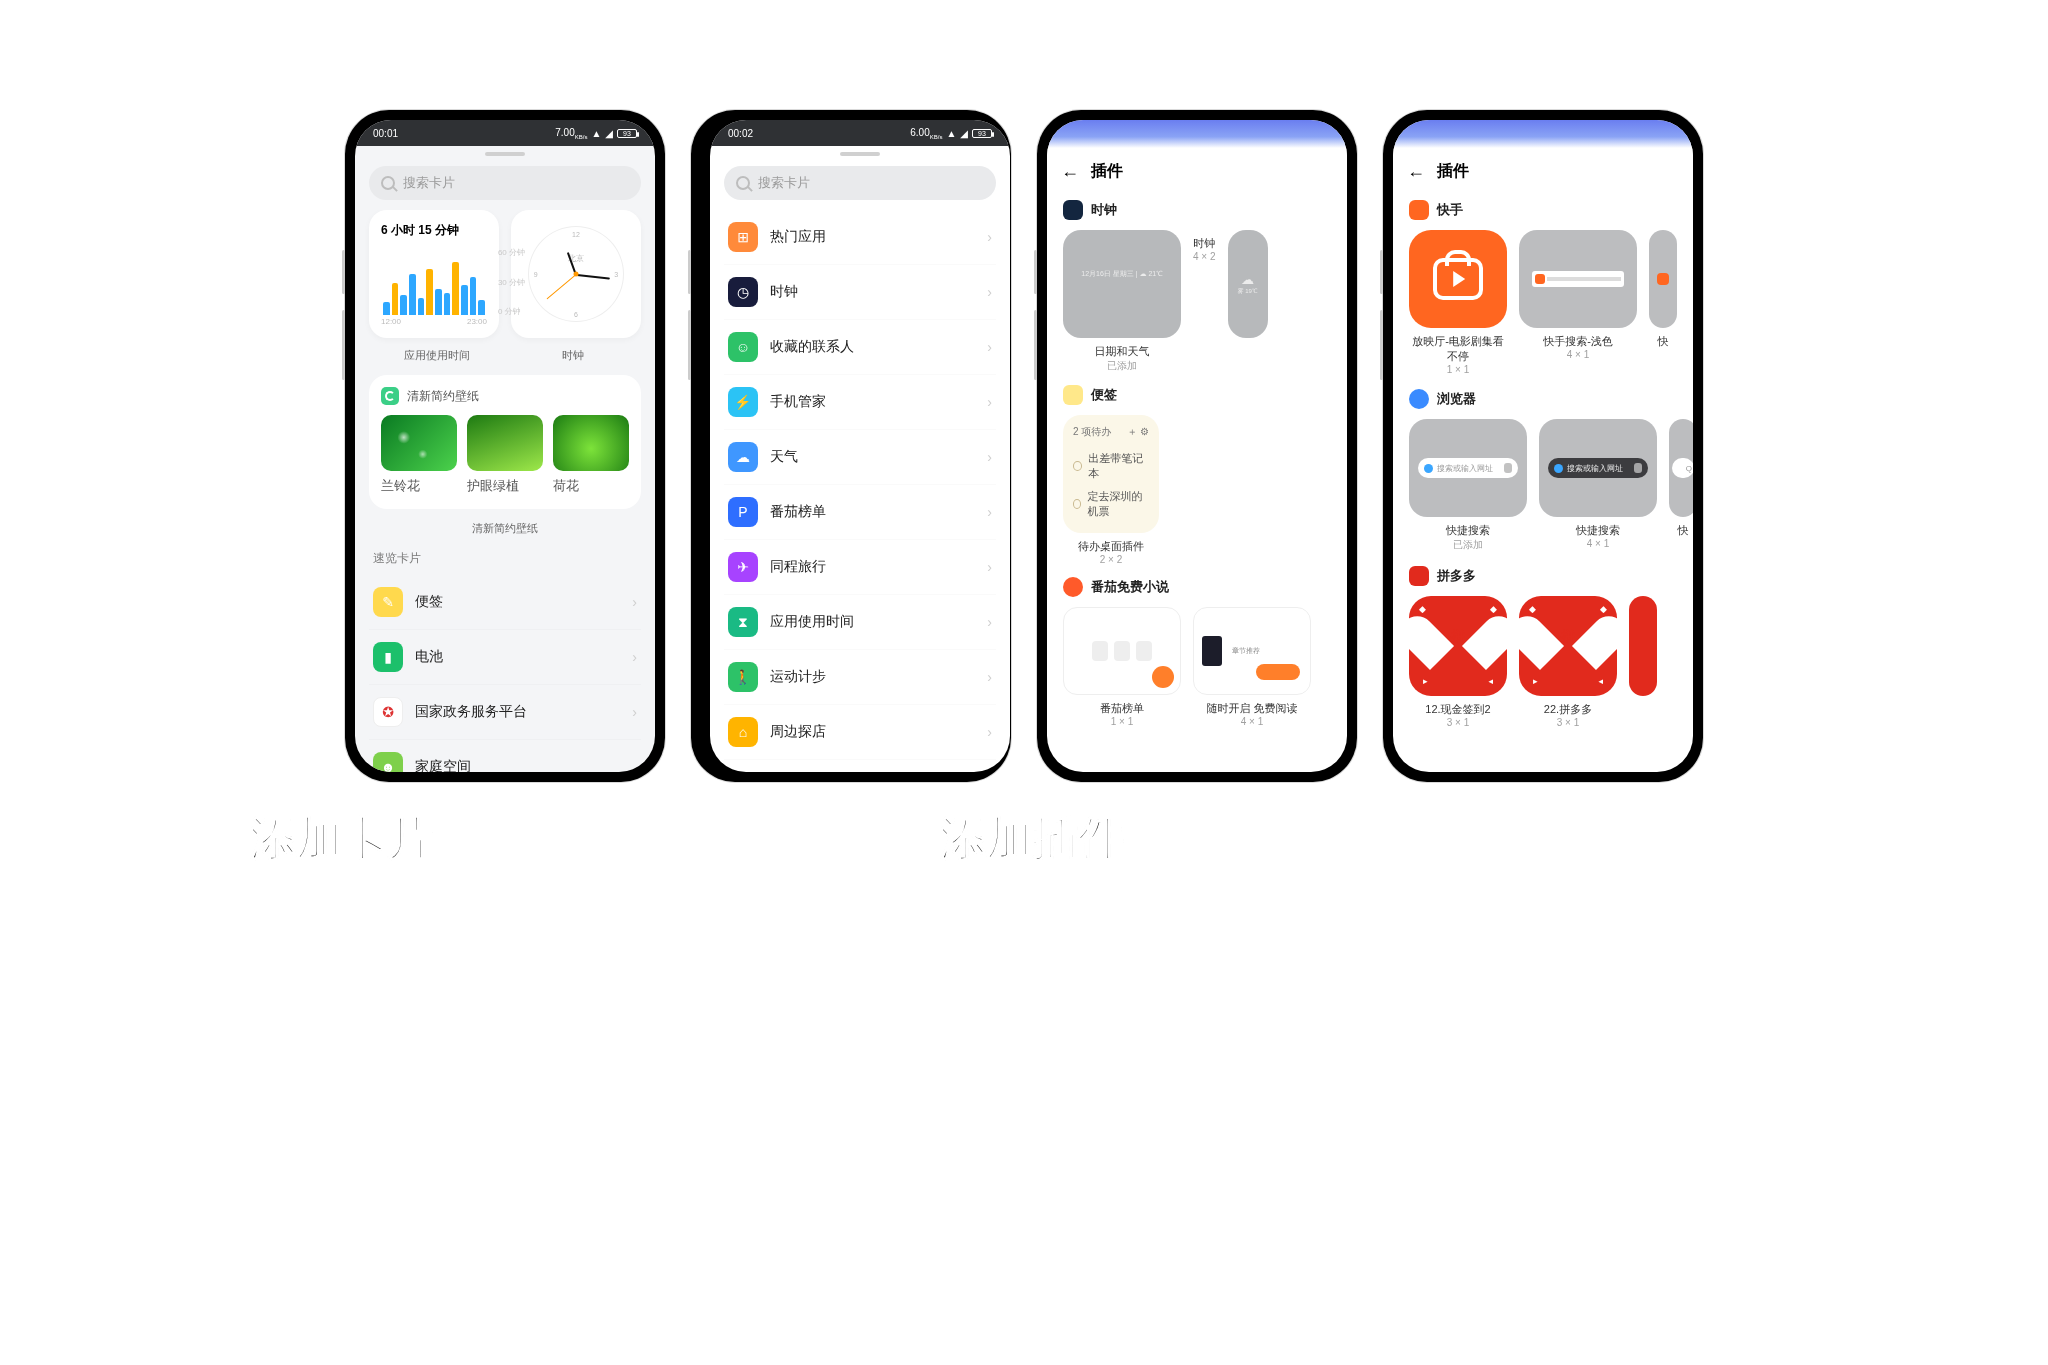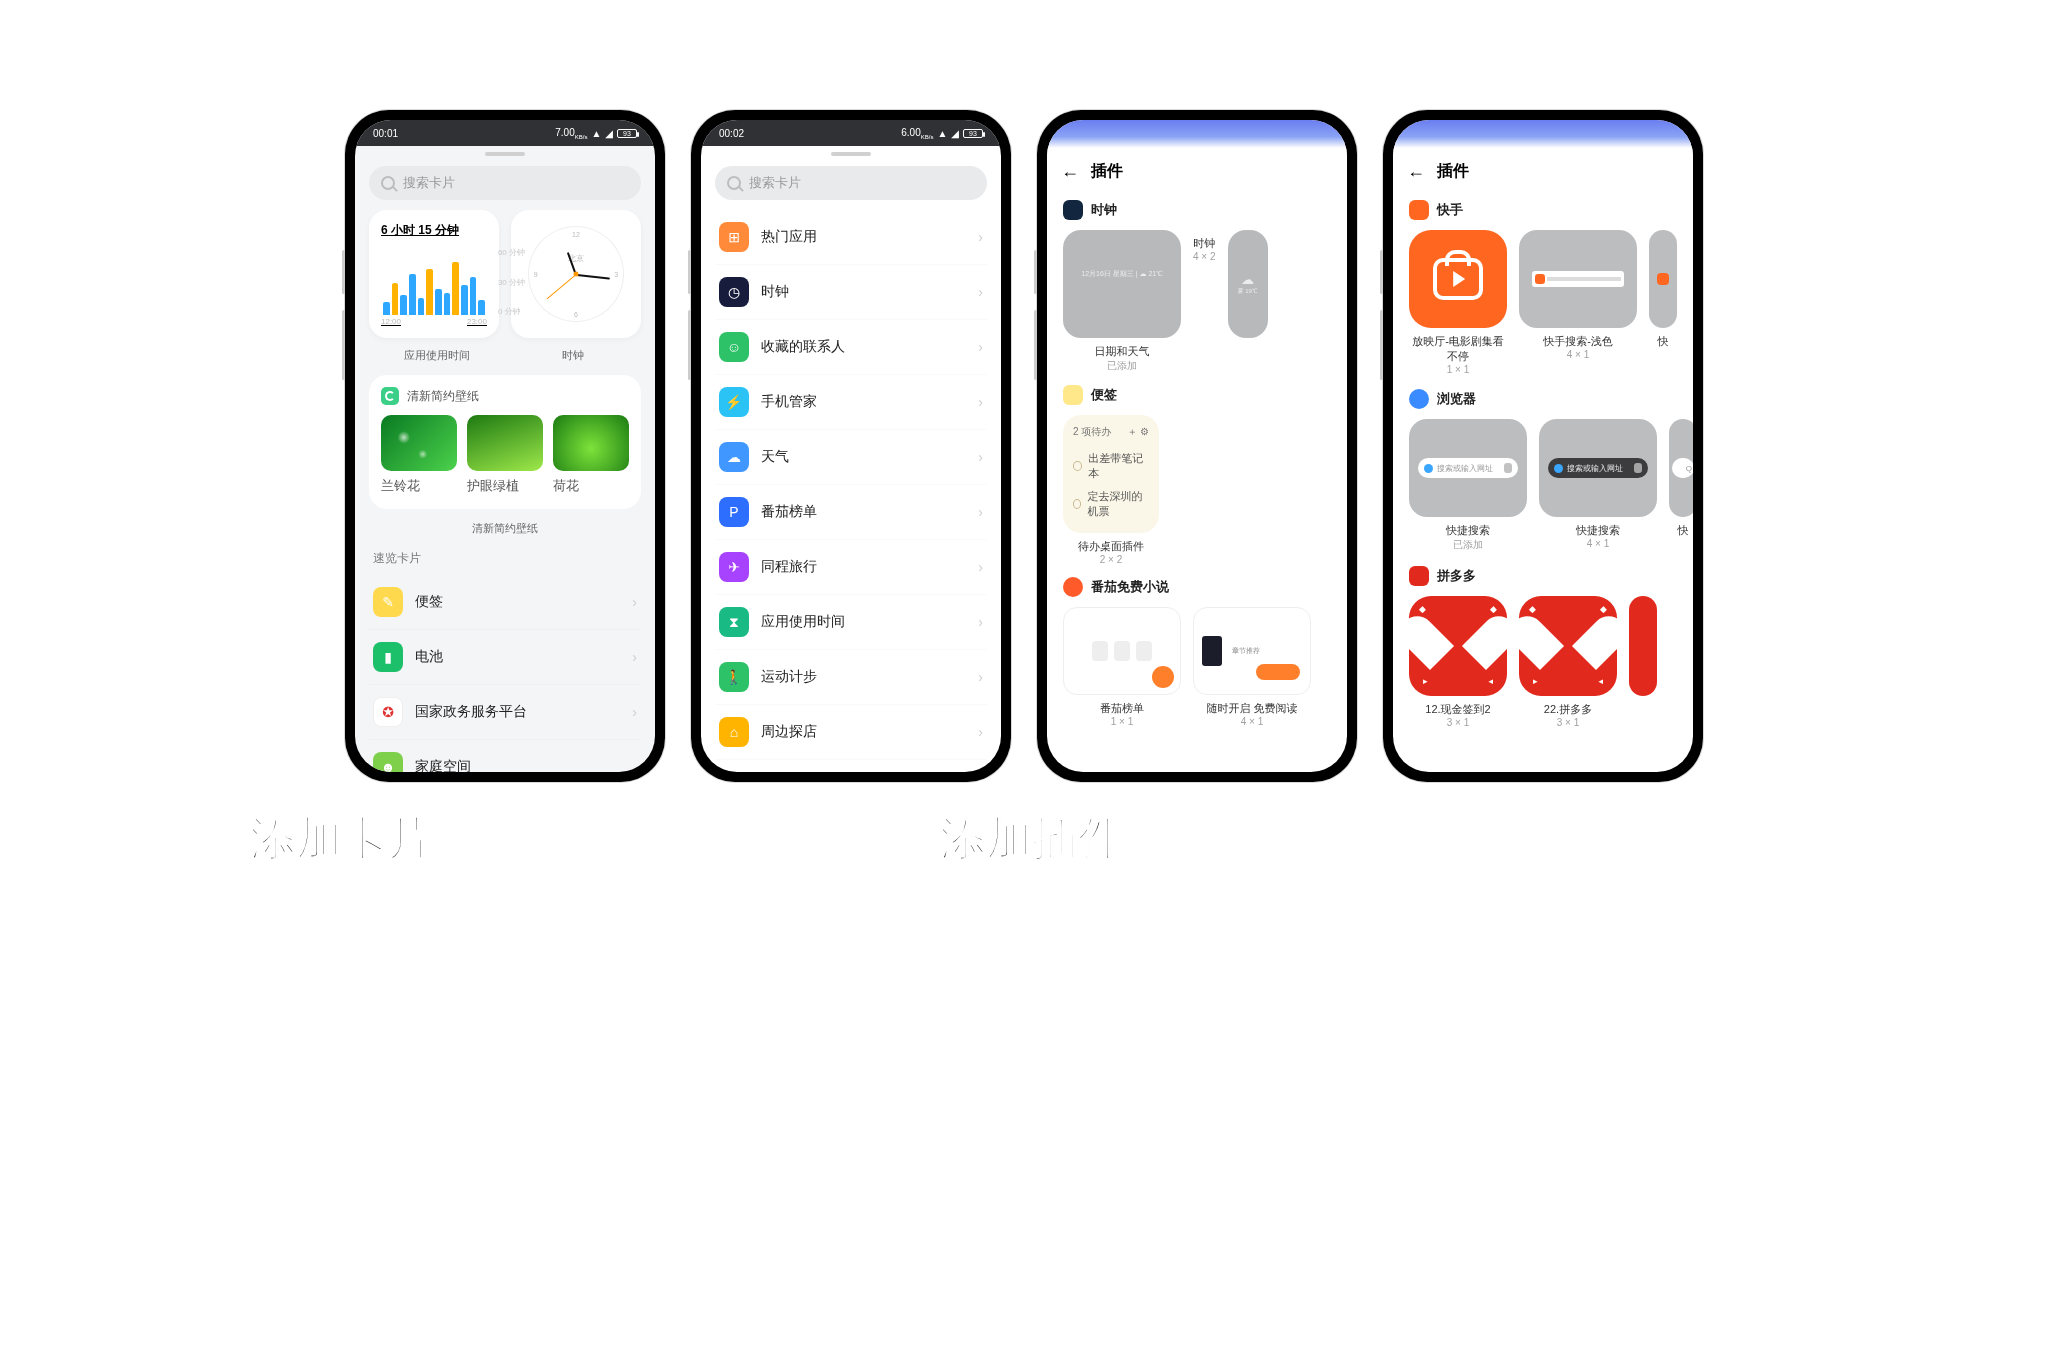--- a/index.html
+++ b/index.html
@@ -77,21 +77,21 @@
     display:flex; align-items:center;
     padding: 0 12px;
     gap:8px;
     color:#9a9a9a;
     font-size:13px;
   }
   .search-icon { width:14px; height:14px; border:2px solid #bdbdbd; border-radius:50%; position:relative; }
   .search-icon::after { content:""; position:absolute; width:6px; height:2px; background:#bdbdbd; right:-5px; bottom:-2px; transform:rotate(45deg); }
 
   .content { flex:1; overflow:hidden; padding: 0 14px 10px; }
-  .two-cards { display:flex; gap:12px;text-decoration:underline; }
+  .two-cards { display:flex; gap:12px; }
   .card {
     background:#fff; border-radius:18px; padding:12px;
     box-shadow: 0 2px 6px rgba(0,0,0,.04);
   }
   .card-usage { flex:1; }
   .card-usage .title { font-size:12px; font-weight:600; margin-bottom:10px; }
   .bar-chart { height:66px; display:flex; align-items:flex-end; gap:2px; padding:0 2px; position:relative; }
   .bar-chart .bar { flex:1; background:#2da7ff; border-radius:2px 2px 0 0; }
   .bar.alt { background:#ffb300; }
   .axis { display:flex; justify-content:space-between; font-size:8px; color:#bbb; margin-top:2px; }
@@ -131,21 +131,21 @@
   .list-row {
     display:flex; align-items:center; gap:12px;
     padding:12px 4px;
     border-bottom:1px solid rgba(0,0,0,0.02);
     font-size:14px; color:#222;
   }
   .app-ico { width:30px; height:30px; border-radius:8px; display:flex; align-items:center; justify-content:center; color:#fff; font-size:14px; }
   .chev { margin-left:auto; color:#cfcfcf; font-size:14px; }
 
   
-  .screen.white { background:#ffffff; }
+  .screen.white { background:#ffffff;margin-left:9px; }
   .screen.p3, .screen.p4 { background:#ffffff; }
 
   .section-head { display:flex; align-items:center; gap:8px; padding: 6px 16px 4px; font-size:13px; font-weight:600; color:#222; }
   .sec-icon { width:20px; height:20px; border-radius:6px; }
   .wid-row { display:flex; gap:12px; padding: 6px 16px 0; overflow:hidden; }
   .wid-tile { display:flex; flex-direction:column; align-items:center; }
   .wid-prev {
     width:118px; height:108px; background:#b7b9bb; border-radius:18px;
     display:flex; flex-direction:column; align-items:center; justify-content:center;
     color:#ececec; font-size:9px; position:relative; overflow:hidden;

